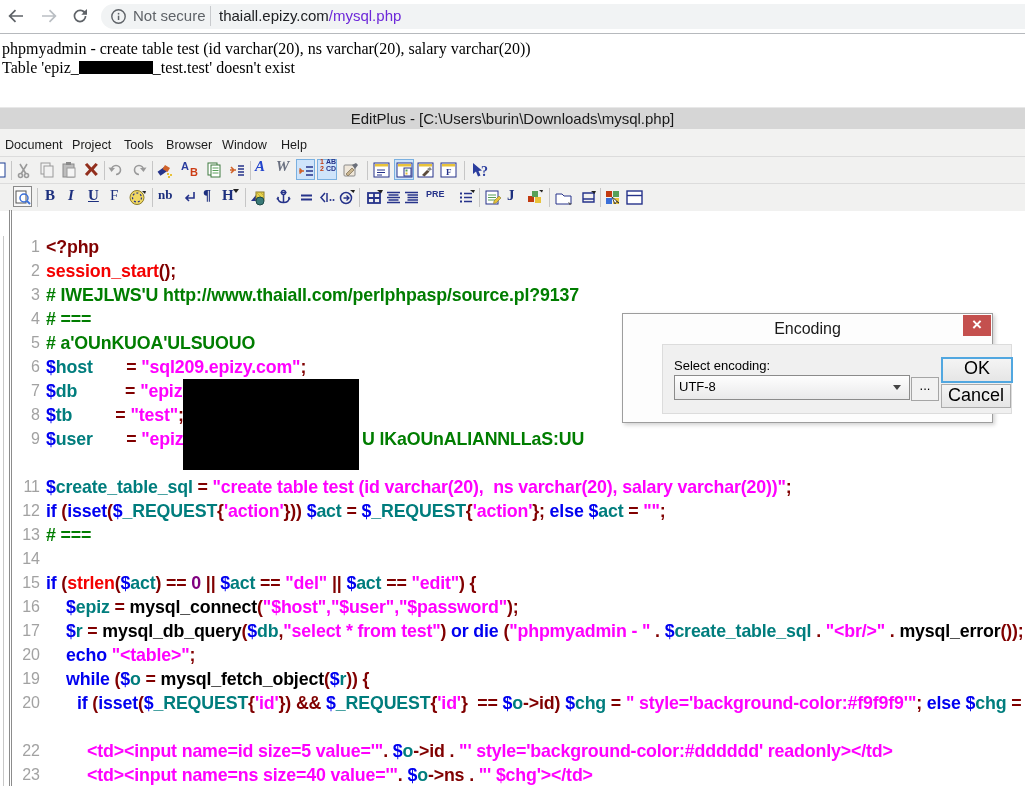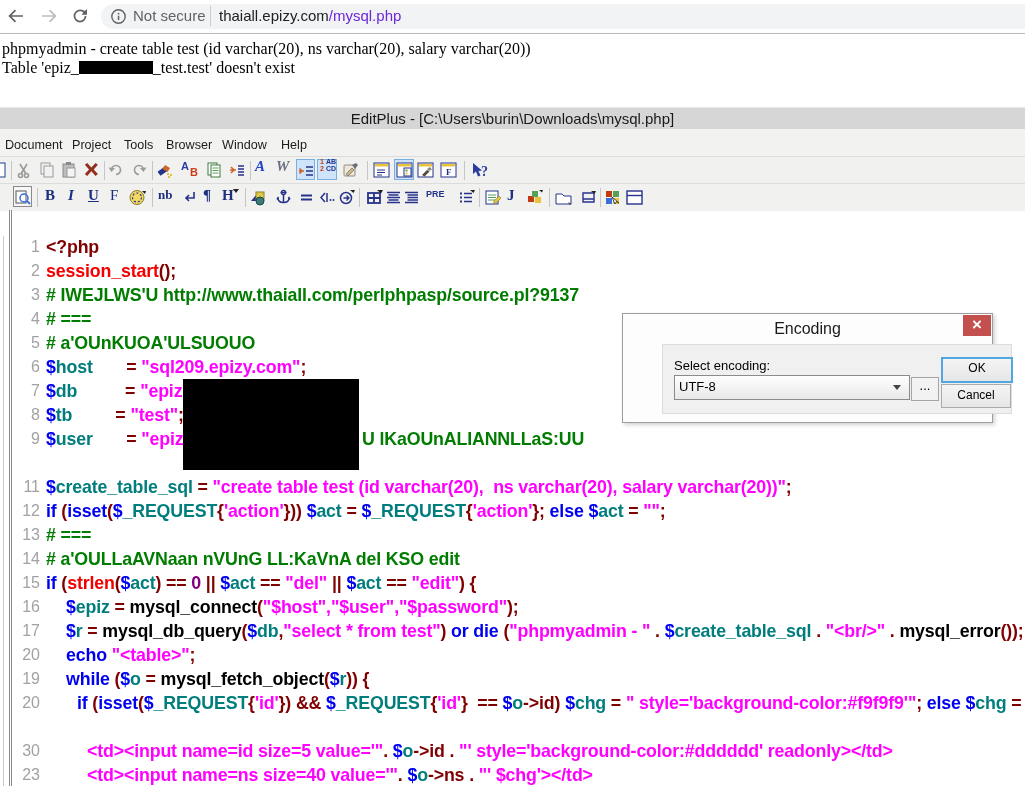--- a/index.html
+++ b/index.html
@@ -49,21 +49,21 @@
   
   .blackbox{position:absolute;background:#000;}
   
   #dlg{position:absolute;left:622px;top:313px;width:369px;height:108px;background:#fdfdfd;border:1px solid #9d9d9d;box-shadow:2px 2px 4px rgba(0,0,0,0.18);}
   #dlg .title{position:absolute;left:0;top:6px;width:100%;text-align:center;font-size:16px;color:#1a1a1a;}
   #xbtn{position:absolute;right:1px;top:1px;width:28px;height:21px;background:#c4504e;color:#fff;text-align:center;font-size:17px;line-height:19px;font-weight:bold;}
   #grp{position:absolute;left:7px;top:30px;width:348px;height:68px;background:#f0f0f0;border:1px solid #dcdcdc;margin-left:32px;}
   #selenc{position:absolute;left:11px;top:13px;font-size:13px;color:#000;}
   #combo{position:absolute;left:11px;top:30px;width:230px;height:23px;background:linear-gradient(#fefefe,#e9e9ea);border:1px solid #8b8b8b;font-size:13px;line-height:21px;padding-left:4px;color:#000;}
   #dots{position:absolute;left:248px;top:32px;width:26px;height:22px;background:#f2f2f2;border:1px solid #a5a5a5;text-align:center;line-height:16px;font-size:13px;color:#000;}
-  .wbtn{position:absolute;left:278px;width:68px;height:22px;background:linear-gradient(#f4f4f4,#e6e6e6);border:1px solid #ababab;text-align:center;font-size:12px;line-height:21px;color:#000;}
+  .wbtn{position:absolute;left:278px;width:68px;height:22px;background:linear-gradient(#f4f4f4,#e6e6e6);border:1px solid #ababab;text-align:center;font-size:18px;line-height:21px;color:#000;}
   #okbtn{top:12px;border:2px solid #51a7e0;line-height:19px;}
   #cancelbtn{top:39px;}
 </style>
 </head>
 <body>
 
 <div id="chrome">
   <svg class="abs" style="left:7px;top:7px" width="18" height="18" viewBox="0 0 18 18">
       <path d="M16 8.2H4.6l4.5-4.5-1.2-1.2L1.4 9l6.5 6.5 1.2-1.2-4.5-4.5H16z" fill="#5f6368"></path>
     </svg>
@@ -342,28 +342,28 @@
       <div class="row" style="top:49px"><span class="ln">3</span><span class="cd" style="left:46px"><span class="g"># IWEJLWS'U http://www.thaiall.com/perlphpasp/source.pl?9137</span></span></div>
       <div class="row" style="top:73px"><span class="ln">4</span><span class="cd" style="left:46px"><span class="g"># ===</span></span></div>
       <div class="row" style="top:97px"><span class="ln">5</span><span class="cd" style="left:46px"><span class="g"># a'OUnKUOA'ULSUOUO</span></span></div>
       <div class="row" style="top:121px"><span class="ln">6</span><span class="cd" style="left:46px"><span class="b">$</span><span class="t">host</span><span class="bk">&nbsp;&nbsp;&nbsp;&nbsp;&nbsp;&nbsp;&nbsp;</span><span class="m">= </span><span class="s">"sql209.epizy.com"</span><span class="m">;</span></span></div>
       <div class="row" style="top:145px"><span class="ln">7</span><span class="cd" style="left:46px"><span class="b">$</span><span class="t">db</span><span class="bk">&nbsp;&nbsp;&nbsp;&nbsp;&nbsp;&nbsp;&nbsp;&nbsp;&nbsp;&nbsp;</span><span class="m">= </span><span class="s">"epiz</span></span></div>
       <div class="row" style="top:169px"><span class="ln">8</span><span class="cd" style="left:46px"><span class="b">$</span><span class="t">tb</span><span class="bk">&nbsp;&nbsp;&nbsp;&nbsp;&nbsp;&nbsp;&nbsp;&nbsp;&nbsp;</span><span class="m">= </span><span class="s">"test"</span><span class="m">;</span></span></div>
       <div class="row" style="top:193px"><span class="ln">9</span><span class="cd" style="left:46px"><span class="b">$</span><span class="t">user</span><span class="bk">&nbsp;&nbsp;&nbsp;&nbsp;&nbsp;&nbsp;&nbsp;</span><span class="m">= </span><span class="s">"epiz</span><span class="g" style="position:absolute;left:316px">U lKaOUnALIANNLLaS:UU</span></span></div>
       <div class="row" style="top:241px"><span class="ln">11</span><span class="cd" style="left:46px"><span class="b">$</span><span class="t">create_table_sql</span><span class="bk"> </span><span class="m">= </span><span class="s">"create table test (id varchar(20),&nbsp; ns varchar(20), salary varchar(20))"</span><span class="m">;</span></span></div>
       <div class="row" style="top:265px"><span class="ln">12</span><span class="cd" style="left:46px"><span class="k">if</span><span class="bk"> </span><span class="m">(</span><span class="k">isset</span><span class="m">(</span><span class="b">$</span><span class="t">_REQUEST</span><span class="m">{</span><span class="s">'action'</span><span class="m">}))</span><span class="bk"> </span><span class="b">$</span><span class="t">act</span><span class="bk"> </span><span class="m">= </span><span class="b">$</span><span class="t">_REQUEST</span><span class="m">{</span><span class="s">'action'</span><span class="m">};</span><span class="bk"> </span><span class="k">else</span><span class="bk"> </span><span class="b">$</span><span class="t">act</span><span class="bk"> </span><span class="m">= </span><span class="s">""</span><span class="m">;</span></span></div>
       <div class="row" style="top:289px"><span class="ln">13</span><span class="cd" style="left:46px"><span class="g"># ===</span></span></div>
-      <div class="row" style="top:313px"><span class="ln">14</span><span class="cd" style="left:46px"><span class="g"># a'OULLaAVNaan nVUnG LL:KaVnA del KSO edit</span></span></div>
+      <div class="row" style="top:313px"><span class="ln">14</span></div>
       <div class="row" style="top:337px"><span class="ln">15</span><span class="cd" style="left:46px"><span class="k">if</span><span class="bk"> </span><span class="m">(</span><span class="r">strlen</span><span class="m">(</span><span class="b">$</span><span class="t">act</span><span class="m">) == </span><span class="n">0</span><span class="m"> || </span><span class="b">$</span><span class="t">act</span><span class="m"> == </span><span class="s">"del"</span><span class="m"> || </span><span class="b">$</span><span class="t">act</span><span class="m"> == </span><span class="s">"edit"</span><span class="m">) {</span></span></div>
       <div class="row" style="top:361px"><span class="ln">16</span><span class="cd" style="left:66px"><span class="b">$</span><span class="t">epiz</span><span class="bk"> </span><span class="m">= </span><span class="bk">mysql_connect</span><span class="m">(</span><span class="s">"$host","$user","$password"</span><span class="m">);</span></span></div>
       <div class="row" style="top:385px"><span class="ln">17</span><span class="cd" style="left:66px"><span class="b">$</span><span class="t">r</span><span class="bk"> </span><span class="m">= </span><span class="bk">mysql_db_query</span><span class="m">(</span><span class="b">$</span><span class="t">db</span><span class="m">,</span><span class="s">"select * from test"</span><span class="m">)</span><span class="bk"> </span><span class="k">or</span><span class="bk"> </span><span class="k">die</span><span class="bk"> </span><span class="m">(</span><span class="s">"phpmyadmin - "</span><span class="m"> . </span><span class="b">$</span><span class="t">create_table_sql</span><span class="m"> . </span><span class="s">"&lt;br/&gt;"</span><span class="m"> . </span><span class="bk">mysql_error</span><span class="m">());</span></span></div>
       <div class="row" style="top:409px"><span class="ln">20</span><span class="cd" style="left:66px"><span class="k">echo</span><span class="bk"> </span><span class="s">"&lt;table&gt;"</span><span class="m">;</span></span></div>
       <div class="row" style="top:433px"><span class="ln">19</span><span class="cd" style="left:66px"><span class="k">while</span><span class="bk"> </span><span class="m">(</span><span class="b">$</span><span class="t">o</span><span class="bk"> </span><span class="m">= </span><span class="bk">mysql_fetch_object</span><span class="m">(</span><span class="b">$</span><span class="t">r</span><span class="m">)) {</span></span></div>
       <div class="row" style="top:457px"><span class="ln">20</span><span class="cd" style="left:77px"><span class="k">if</span><span class="bk"> </span><span class="m">(</span><span class="k">isset</span><span class="m">(</span><span class="b">$</span><span class="t">_REQUEST</span><span class="m">{</span><span class="s">'id'</span><span class="m">})</span><span class="m"> &amp;&amp; </span><span class="b">$</span><span class="t">_REQUEST</span><span class="m">{</span><span class="s">'id'</span><span class="m">}</span><span class="bk">&nbsp; </span><span class="m">== </span><span class="b">$</span><span class="t">o</span><span class="m">-&gt;id</span><span class="m">)</span><span class="bk"> </span><span class="b">$</span><span class="t">chg</span><span class="bk"> </span><span class="m">= </span><span class="s">" style='background-color:#f9f9f9'"</span><span class="m">;</span><span class="bk"> </span><span class="k">else</span><span class="bk"> </span><span class="b">$</span><span class="t">chg</span><span class="bk"> </span><span class="m">= </span></span></div>
-      <div class="row" style="top:505px"><span class="ln">30</span><span class="cd" style="left:87px"><span class="s">&lt;td&gt;&lt;input name=id size=5 value='"</span><span class="m">. </span><span class="b">$</span><span class="t">o</span><span class="m">-&gt;id </span><span class="m">. </span><span class="s">"' style='background-color:#dddddd' readonly&gt;&lt;/td&gt;</span></span></div>
+      <div class="row" style="top:505px"><span class="ln">22</span><span class="cd" style="left:87px"><span class="s">&lt;td&gt;&lt;input name=id size=5 value='"</span><span class="m">. </span><span class="b">$</span><span class="t">o</span><span class="m">-&gt;id </span><span class="m">. </span><span class="s">"' style='background-color:#dddddd' readonly&gt;&lt;/td&gt;</span></span></div>
       <div class="row" style="top:529px"><span class="ln">23</span><span class="cd" style="left:87px"><span class="s">&lt;td&gt;&lt;input name=ns size=40 value='"</span><span class="m">. </span><span class="b">$</span><span class="t">o</span><span class="m">-&gt;ns </span><span class="m">. </span><span class="s">"' $chg'&gt;&lt;/td&gt;</span></span></div>
     </div>
   <div id="vl1"></div>
     <div id="vl2"></div>
     <div id="vl3"></div>
 </div>
 
 <div class="blackbox" style="left:183px;top:379px;width:176px;height:91px;"></div>
 
 <div id="dlg">

